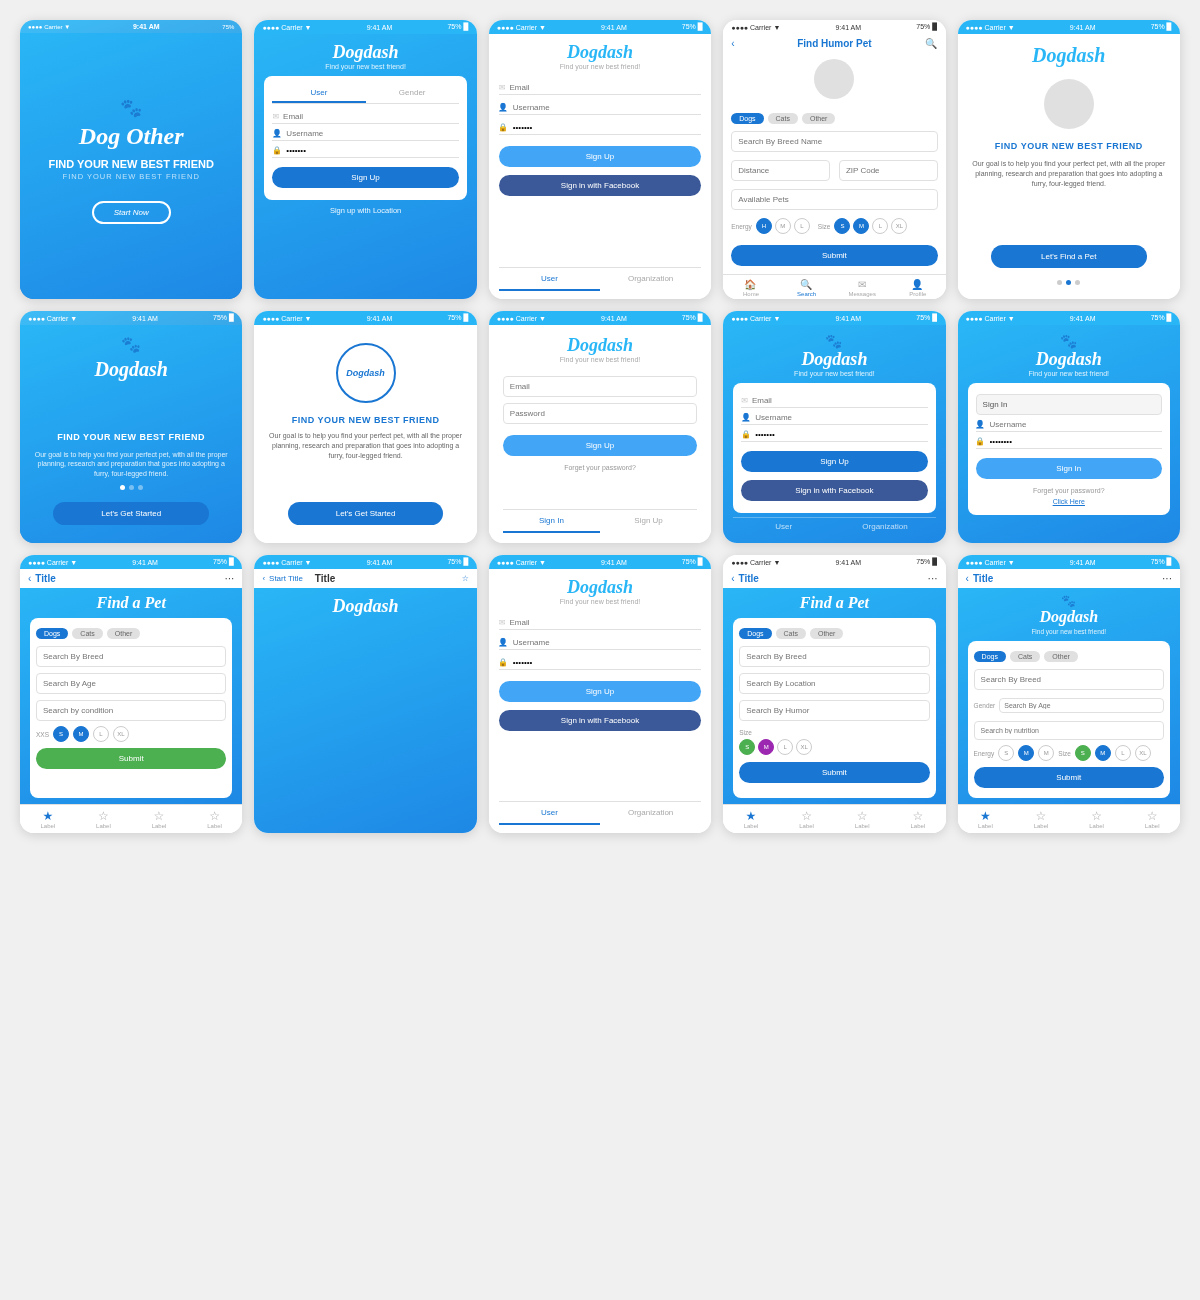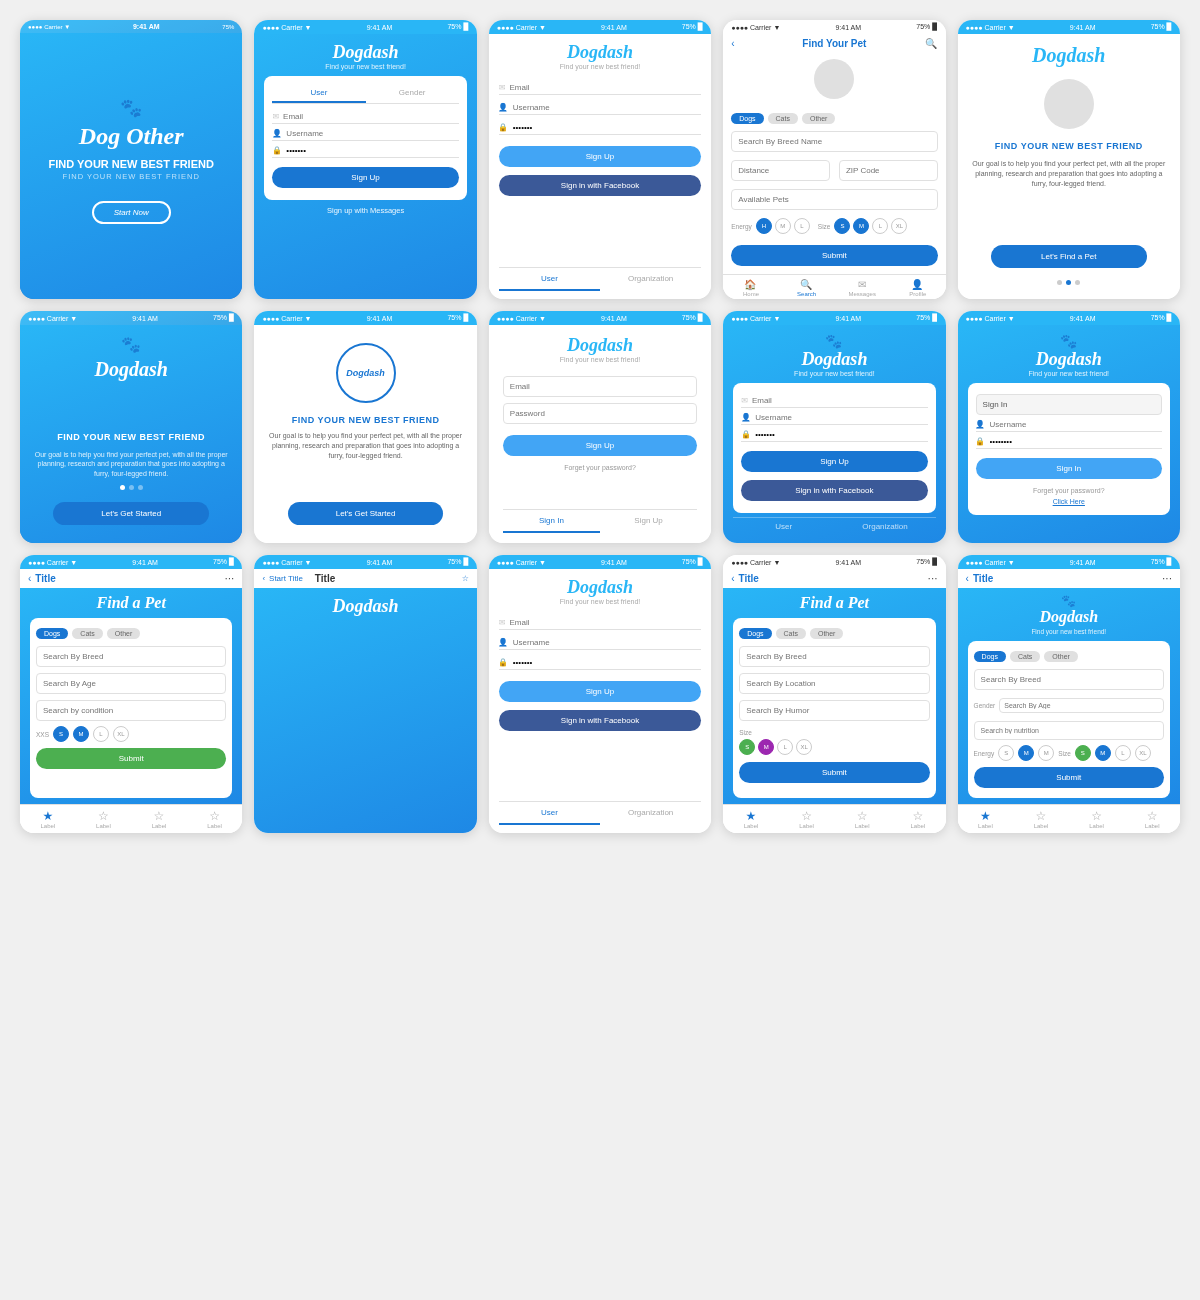--- a/index.html
+++ b/index.html
@@ -373,21 +373,21 @@
         <div class="input-with-icon">
           <span class="ico">👤</span>
           <input type="text" placeholder="Username" style="">
         </div>
         <div class="input-with-icon">
           <span class="ico">🔒</span>
           <input type="password" value="•••••••" style="">
         </div>
         <button class="blue-btn" style="margin-top:6px;">Sign Up</button>
       </div>
-      <div style="color:rgba(255,255,255,0.9);font-size:7.5px;text-align:center;margin-top:6px;cursor:pointer;">Sign up with Messages</div>
+      <div style="color:rgba(255,255,255,0.9);font-size:7.5px;text-align:center;margin-top:6px;cursor:pointer;">Sign up with Location</div>
     </div>
   </div>
 
   <div class="phone">
     <div class="status-bar" style="background:#29b6f6;">
       <span>●●●● Carrier ▼</span>
       <span>9:41 AM</span>
       <span>75% ▉</span>
     </div>
     <div style="background:white;flex:1;display:flex;flex-direction:column;padding:8px 10px;">
@@ -417,21 +417,21 @@
 
   <div class="phone">
     <div class="status-bar dark" style="background:white;">
       <span style="color:#333;">●●●● Carrier ▼</span>
       <span style="color:#333;">9:41 AM</span>
       <span style="color:#333;">75% ▉</span>
     </div>
     <div style="background:white;flex:1;display:flex;flex-direction:column;">
       <div class="find-pet-header">
         <span class="back-arrow">‹</span>
-        <span class="find-pet-title">Find Your Pet</span>
+        <span class="find-pet-title">Find Humor Pet</span>
         <span class="search-icon">🔍</span>
       </div>
       <div class="avatar-circle"></div>
       <div style="padding:4px 8px;flex:1;">
         <div class="category-pills">
           <div class="pill active">Dogs</div>
           <div class="pill">Cats</div>
           <div class="pill">Other</div>
         </div>
         <input class="input-box" type="text" placeholder="Search By Breed Name" style="">

